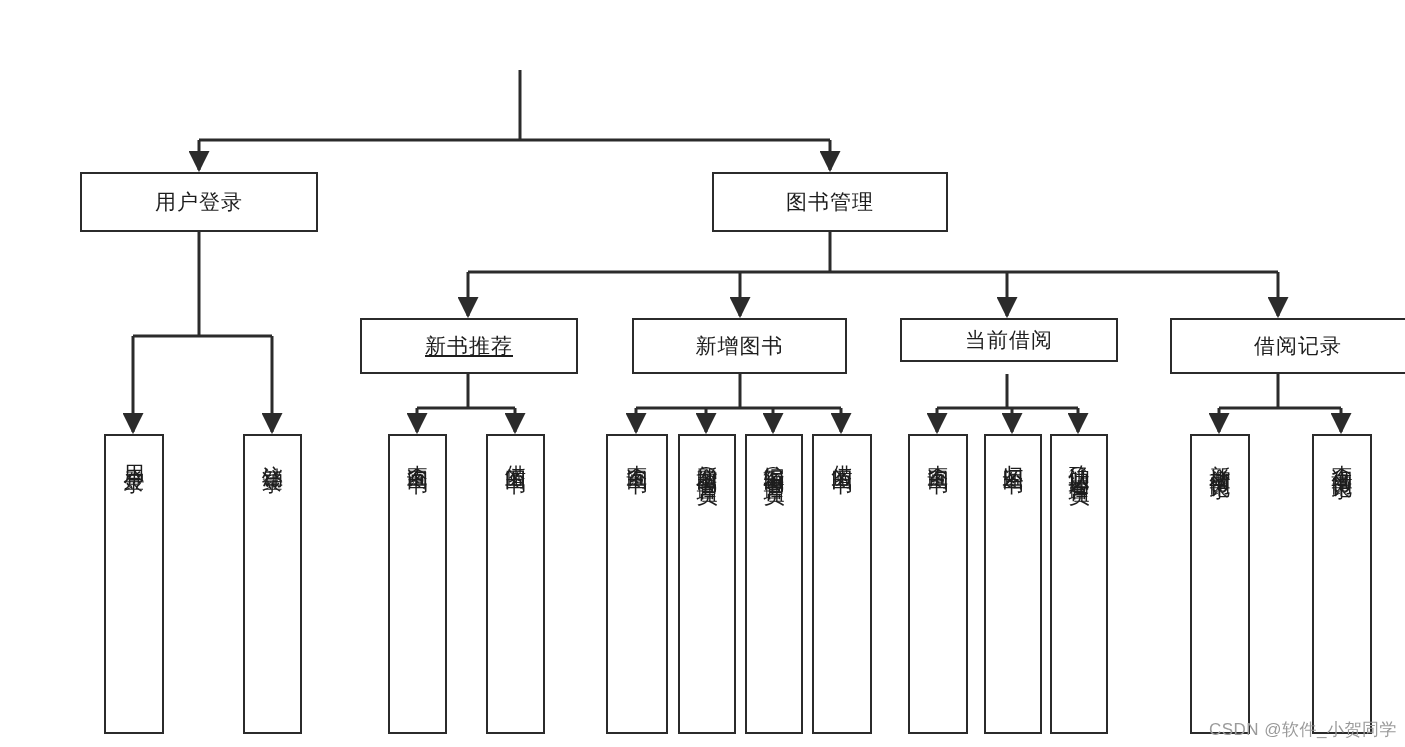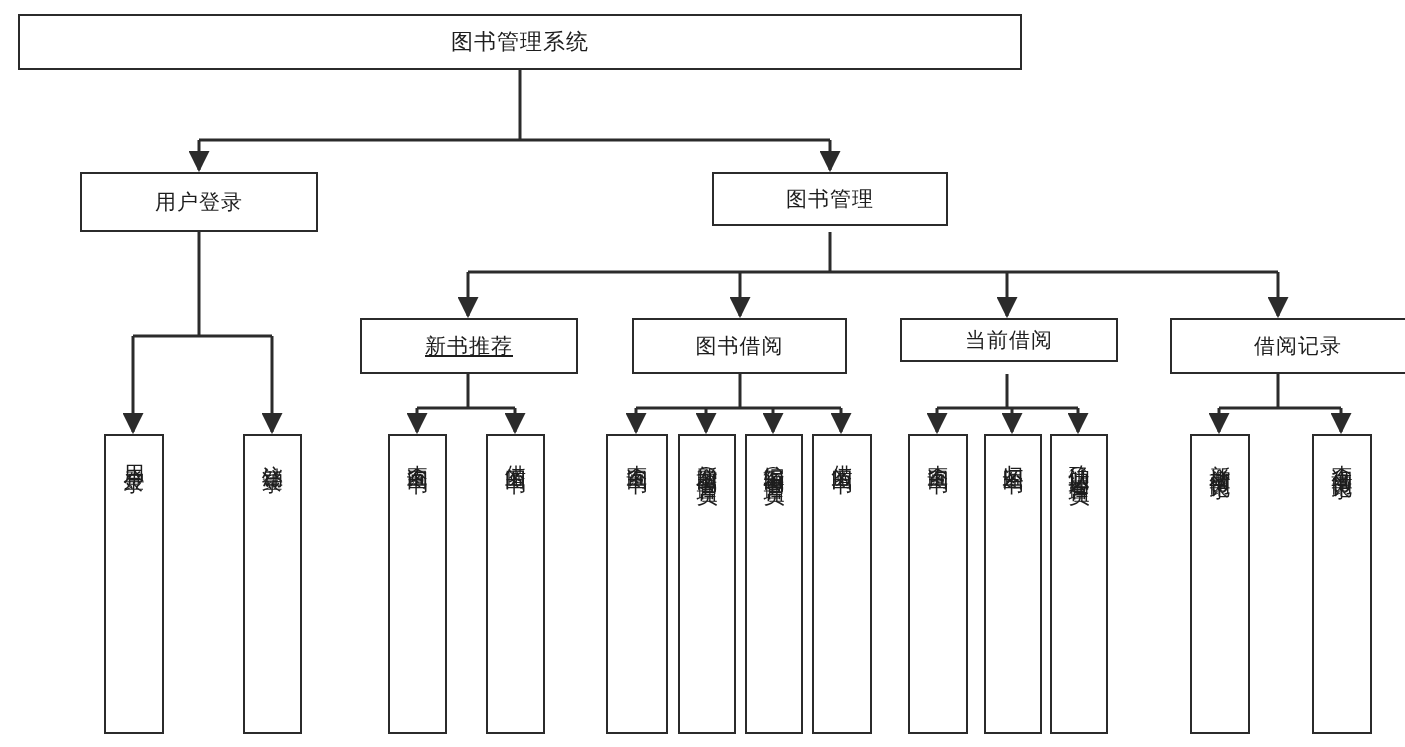--- a/index.html
+++ b/index.html
@@ -113,38 +113,35 @@
         <path d="M 937 408 L 937 432" marker-end="url(#arrow)"></path>
         <path d="M 1012 408 L 1012 432" marker-end="url(#arrow)"></path>
         <path d="M 1078 408 L 1078 432" marker-end="url(#arrow)"></path>
         <path d="M 1278 374 L 1278 408"></path>
         <path d="M 1219 408 L 1341 408"></path>
         <path d="M 1219 408 L 1219 432" marker-end="url(#arrow)"></path>
         <path d="M 1341 408 L 1341 432" marker-end="url(#arrow)"></path>
       </g>
   </svg>
 
-  <div class="node level0" id="node-root" style="left: 18px; top: 14px; width: 1004px; height: 56px;">
-    <span class="htext">图书管理系统</span>
-  </div>
 
   <div id="level1-container">
       <div class="node level1" style="left: 80px; top: 172px; width: 238px; height: 60px;">
         <span class="htext">用户登录</span>
       </div>
-      <div class="node level1" style="left: 712px; top: 172px; width: 236px; height: 54px;">
+      <div class="node level1" style="left: 712px; top: 172px; width: 236px; height: 60px;">
         <span class="htext">图书管理</span>
       </div>
     </div>
   <div id="level2-container">
       <div class="node level2" style="left: 360px; top: 318px; width: 218px; height: 56px; text-decoration: underline;">
         <span class="htext">新书推荐</span>
       </div>
       <div class="node level2" style="left: 632px; top: 318px; width: 215px; height: 56px;">
-        <span class="htext">图书借阅</span>
+        <span class="htext">新增图书</span>
       </div>
       <div class="node level2" style="left: 900px; top: 318px; width: 218px; height: 44px;">
         <span class="htext">当前借阅</span>
       </div>
       <div class="node level2" style="left: 1170px; top: 318px; width: 256px; height: 56px;">
         <span class="htext">借阅记录</span>
       </div>
     </div>
   <div id="leaves-container">
       <div class="node level2 leaf" style="left: 104px; top: 434px; width: 60px; height: 300px;">
@@ -181,13 +178,14 @@
         <span class="vtext">确认归还（管理员）</span>
       </div>
       <div class="node level2 leaf" style="left: 1190px; top: 434px; width: 60px; height: 300px;">
         <span class="vtext">新增借阅记录</span>
       </div>
       <div class="node level2 leaf" style="left: 1312px; top: 434px; width: 60px; height: 300px;">
         <span class="vtext">查询借阅记录</span>
       </div>
     </div>
 
+  <div id="watermark">CSDN @软件_小贺同学</div>
 </div>
 
 </body></html>

